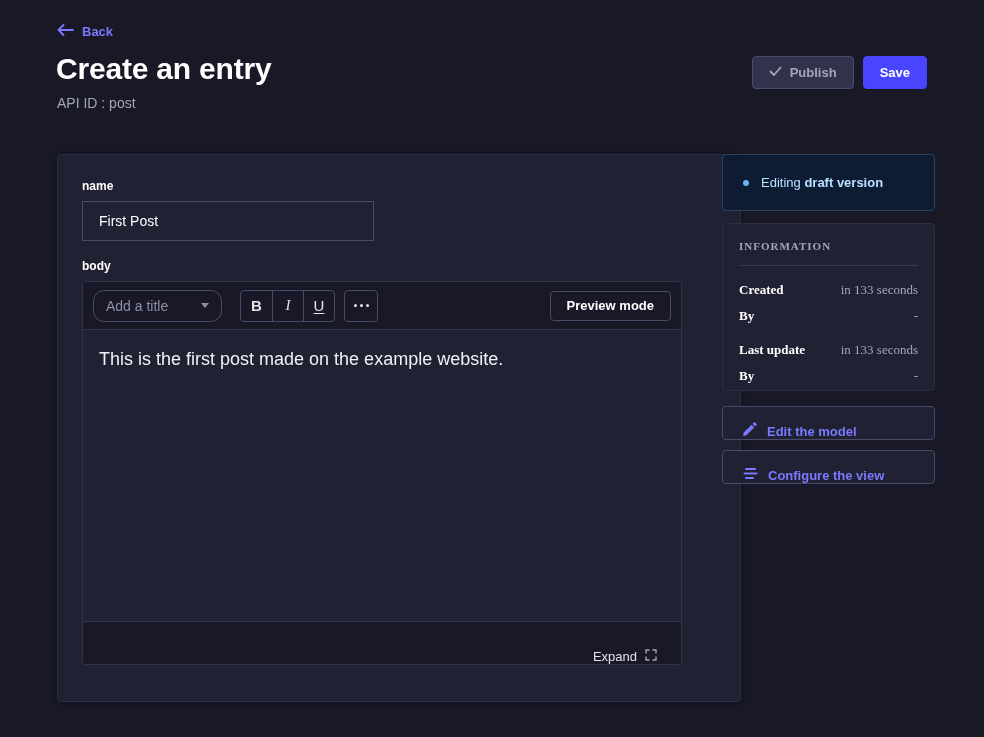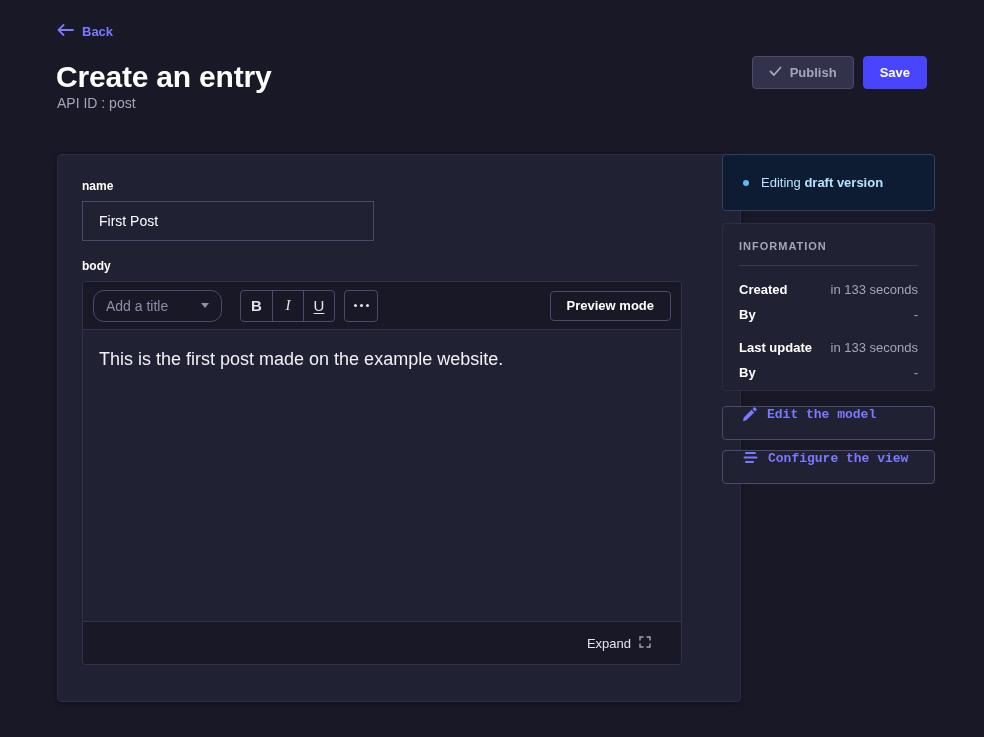--- a/index.html
+++ b/index.html
@@ -15,21 +15,21 @@
   }
   
   .back-link {
     position: absolute; left: 57px; top: 24px;
     display: flex; align-items: center; gap: 8px;
     color: #7b79ff; font-size: 13px; font-weight: 600;
     cursor: pointer; text-decoration: none;
   }
   .page-title {
     position: absolute; left: 56px; top: 52px;
-    font-size: 30px; font-weight: 700; color: #ffffff; letter-spacing: -0.2px; margin-top: 8px;
+    font-size: 30px; font-weight: 700; color: #ffffff; letter-spacing: -0.2px;
   }
   .page-subtitle {
     position: absolute; left: 57px; top: 95px;
     font-size: 14px; color: #a5a5ba;
   }
   .header-actions {
     position: absolute; right: 57px; top: 56px;
     display: flex; gap: 9px;
   }
   .btn {
@@ -113,59 +113,59 @@
     background: transparent; color: #ffffff; font-size: 13px; font-weight: 600;
     padding: 0 16px; cursor: pointer; font-family: inherit;
   }
   .editor-content {
     flex: 1; background: #212134; padding: 16px;
     font-size: 18px; color: #f0f0f6; line-height: 1.45; outline: none;
   }
   .editor-footer {
     height: 43px; flex: 0 0 43px; background: #181826;
     border-top: 1px solid #32324d;
-    display: flex; align-items: center; justify-content: flex-end;
-    padding: 0 30px;
+    display: flex; align-items: flex-end; justify-content: flex-end;
+    padding: 0 24px;
   }
   .expand-btn {
     display: flex; align-items: center; gap: 8px;
     color: #e3e3ec; font-size: 13px; cursor: pointer;
     background: transparent; border: none; font-family: inherit;
   }
   
   .sidebar { position: absolute; left: 722px; top: 154px; width: 213px; }
   .draft-box {
     height: 57px; background: #0e1c33; border: 1px solid #2e4260;
     border-radius: 4px; display: flex; align-items: center; padding: 0 20px;
     gap: 12px;
   }
   .draft-dot { width: 6px; height: 6px; border-radius: 50%; background: #66b7f1; flex: 0 0 6px; }
   .draft-text { font-size: 13px; color: #b8e1ff; }
   .draft-text b { font-weight: 700; }
   .info-panel {
     margin-top: 12px; background: #212134; border: 1px solid #2c2c44;
-    border-radius: 4px; padding: 16px; height: 168px;
+    border-radius: 4px; padding: 16px; height: 168px; font-family: Liberation Serif, serif;
   }
   .info-title {
     font-size: 11px; font-weight: 700; letter-spacing: 1px; color: #a5a5ba;
   }
   .info-divider { border: none; border-top: 1px solid #3a3a54; margin: 13px 0 16px 0; }
   .info-row {
     display: flex; justify-content: space-between; align-items: baseline;
     margin-bottom: 10px;
   }
   .info-row:nth-child(3) { margin-top: 18px; }
   .info-row .k { font-size: 13px; font-weight: 700; color: #ffffff; }
   .info-row .v { font-size: 13px; color: #a5a5ba; }
   .side-btn {
     margin-top: 10px; width: 100%; height: 34px;
     background: #212134; border: 1px solid #4a4a6a; border-radius: 4px;
-    display: flex; align-items: flex-start; gap: 10px; padding: 0 0 0 20px;
+    display: flex; align-items: flex-end; gap: 10px; padding: 0 0 0 20px;
     color: #7b79ff; font-size: 13px; font-weight: 700; cursor: pointer;
-    font-family: Liberation Mono, monospace;
+    font-family: Liberation Sans, sans-serif;
   }
   .side-btn:first-of-type { margin-top: 15px; }
   .icon-svg { display: block; }
 </style>
 </head>
 <body>
 
 <div class="page">
 
   <a class="back-link">

